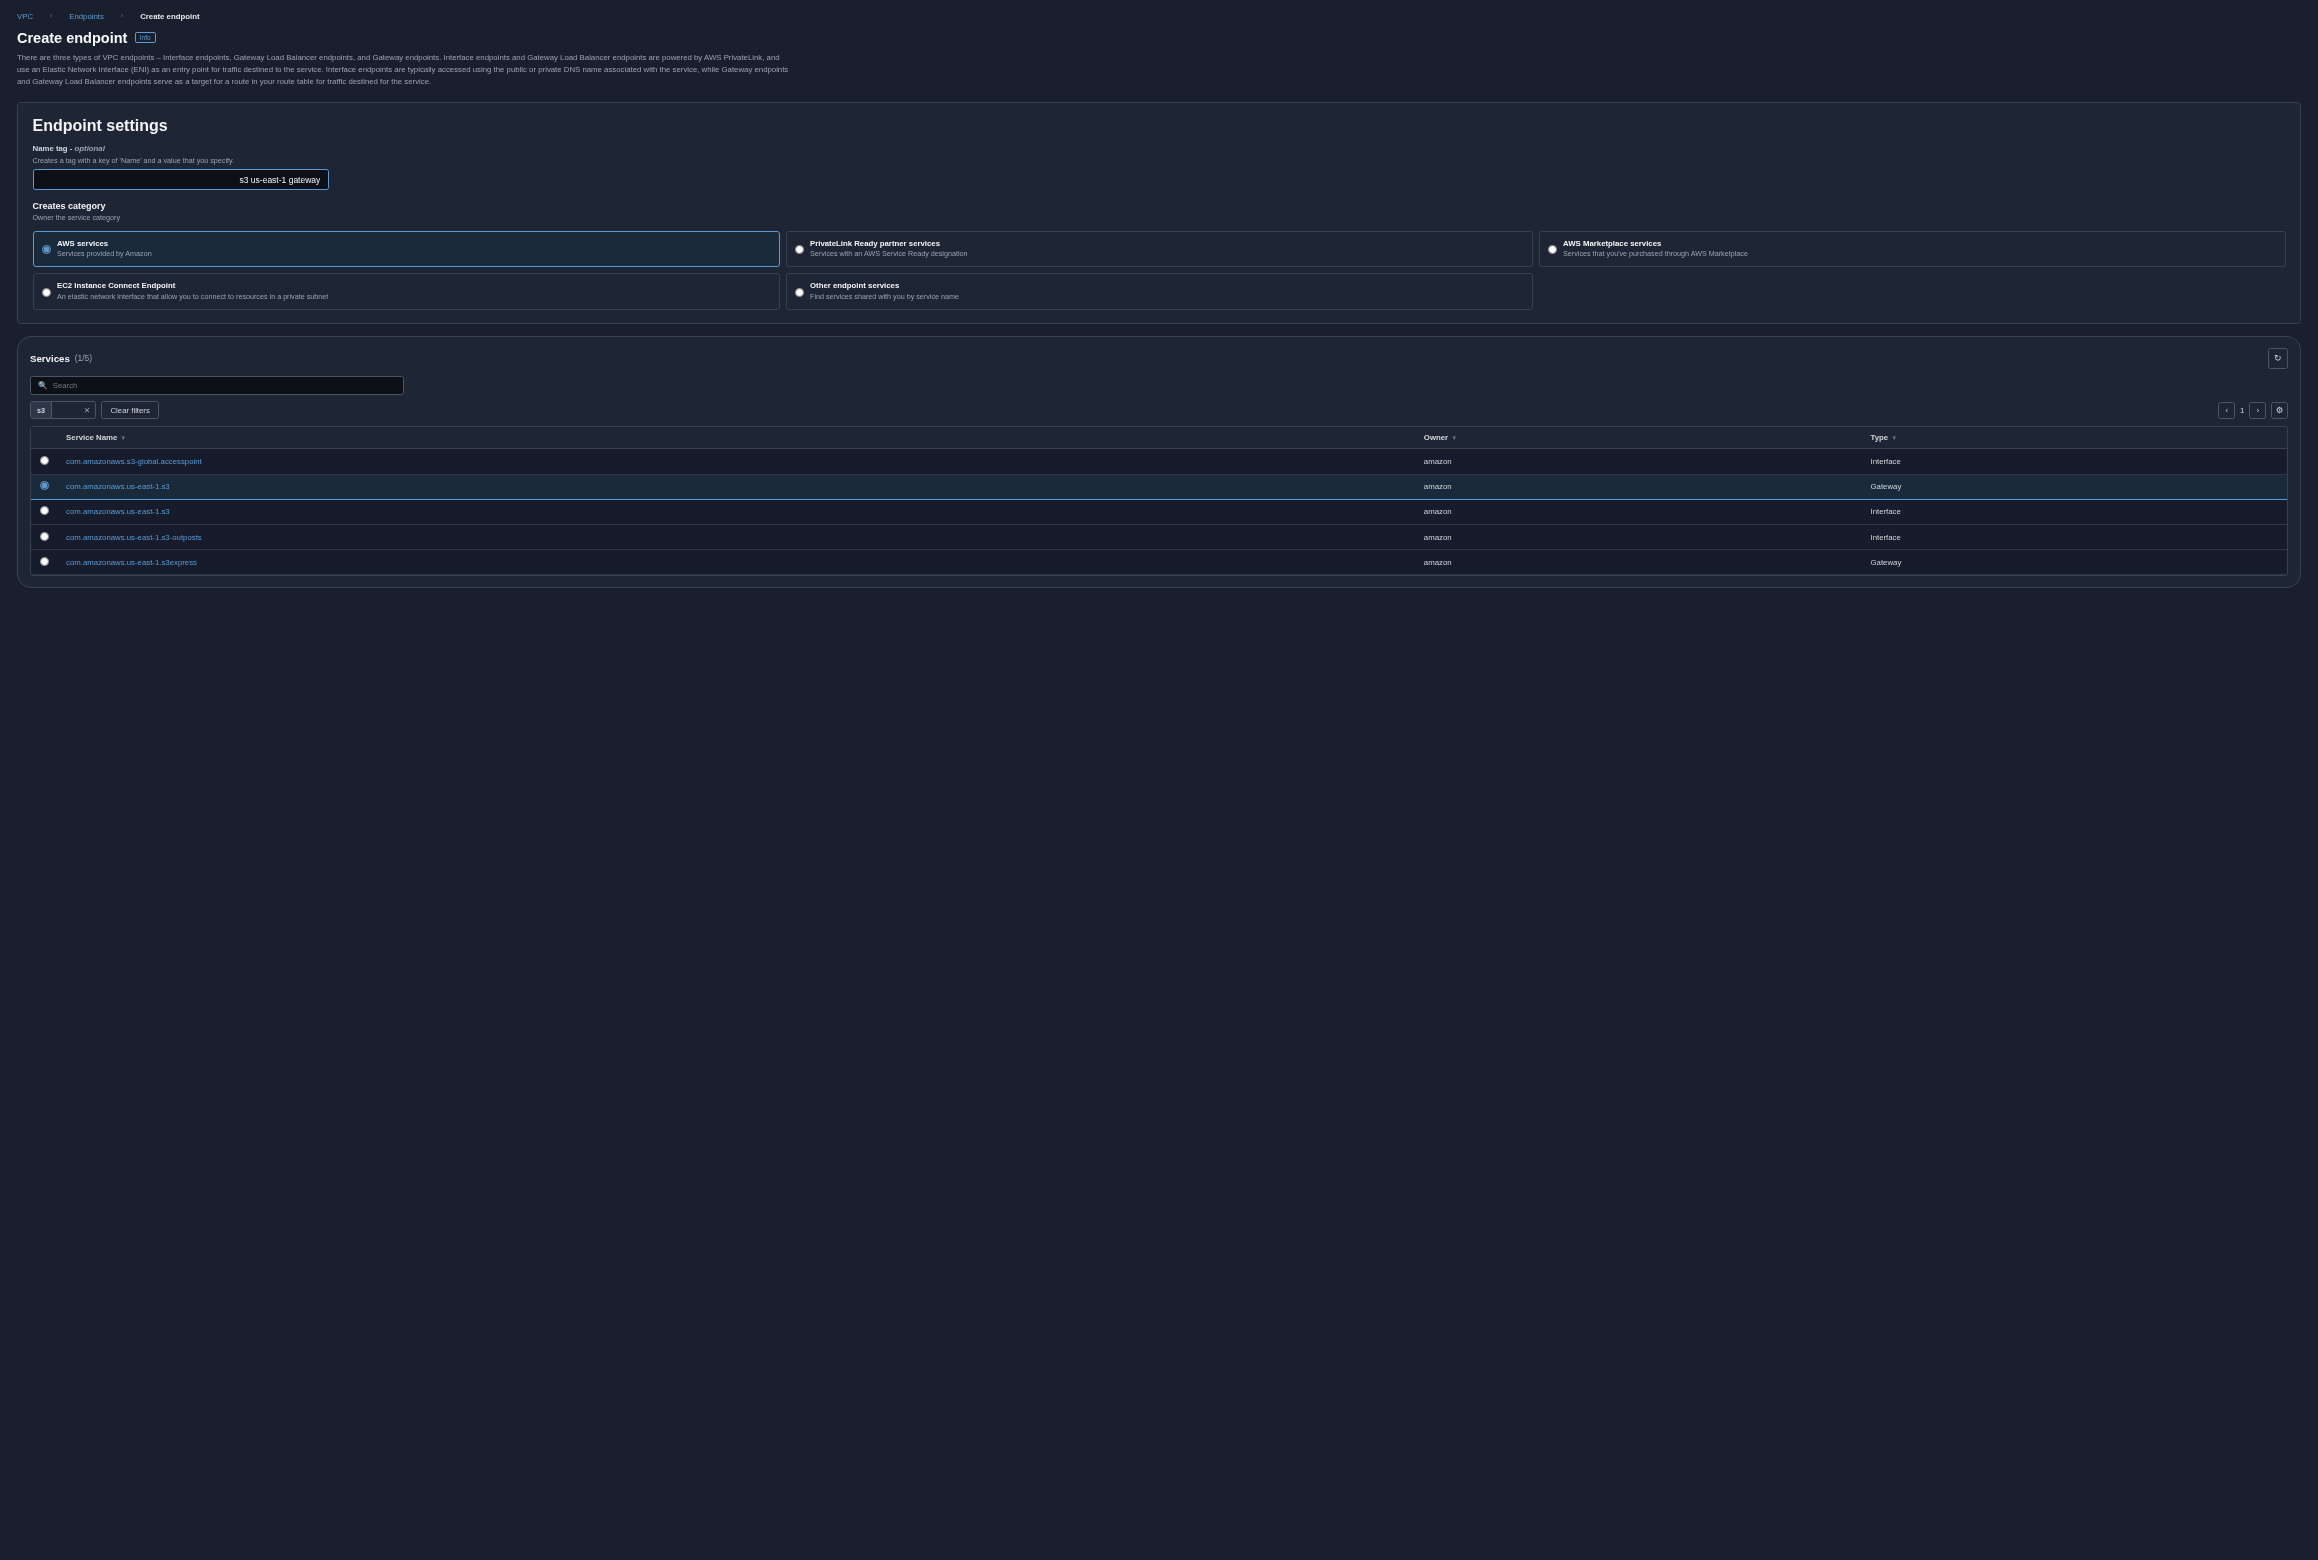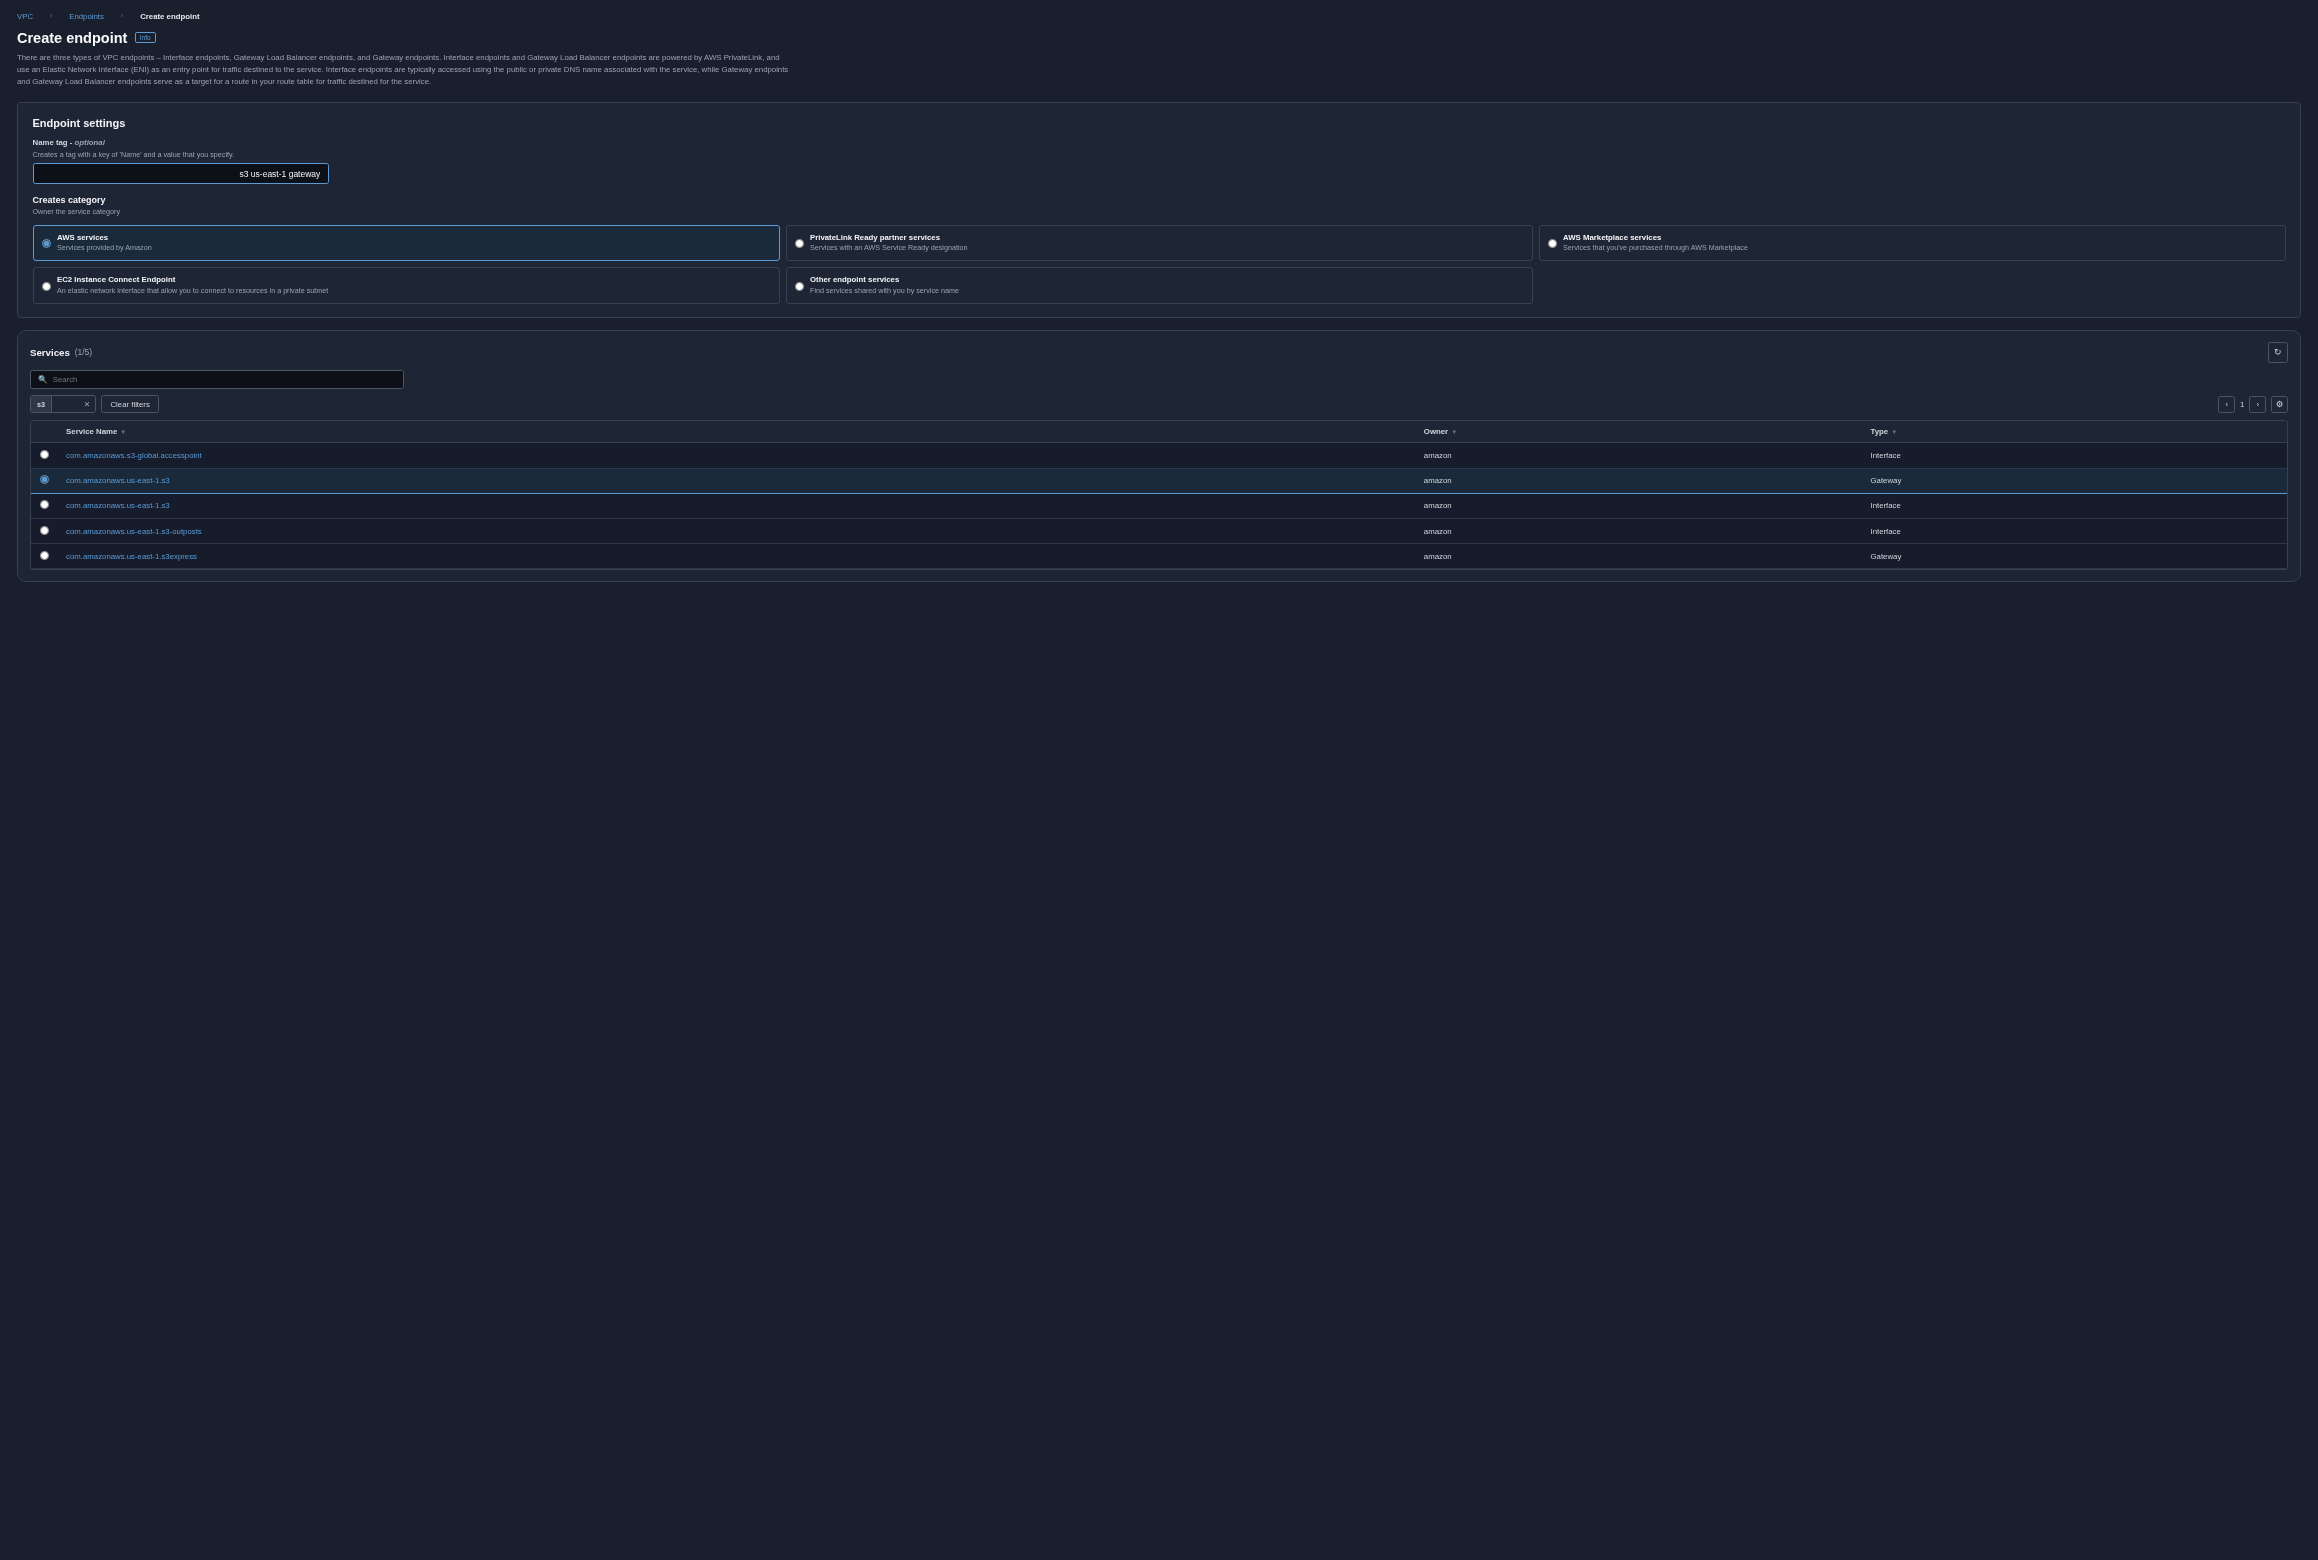--- a/index.html
+++ b/index.html
@@ -53,21 +53,21 @@
     }
 
     .card {
       background: #1e2535;
       border: 0.6px solid #374151;
       border-radius: 3.6px;
       padding: 13.3px 14.5px;
       margin-bottom: 12px;
     }
     .card-title {
-      font-size: 11px;
+      font-size: 16px;
       font-weight: 700;
       color: #f3f4f6;
       margin-bottom: 9.7px;
     }
 
     .field-label {
       font-size: 7.8px;
       font-weight: 600;
       color: #d1d5db;
       margin-bottom: 2.4px;
@@ -335,21 +335,21 @@
     input[type="radio"] {
       width: 9px;
       height: 9px;
       accent-color: #5b9bd5;
       cursor: pointer;
     }
 
     .services-section {
       background: #1e2535;
       border: 0.6px solid #374151;
-      border-radius: 9px;
+      border-radius: 14px;
       padding: 11px 12px;
     }
   </style>
 </head>
 <body>
 
 <nav class="breadcrumb">
   <a href="#">VPC</a>
   <span class="chevron">›</span>
   <a href="#">Endpoints</a>

